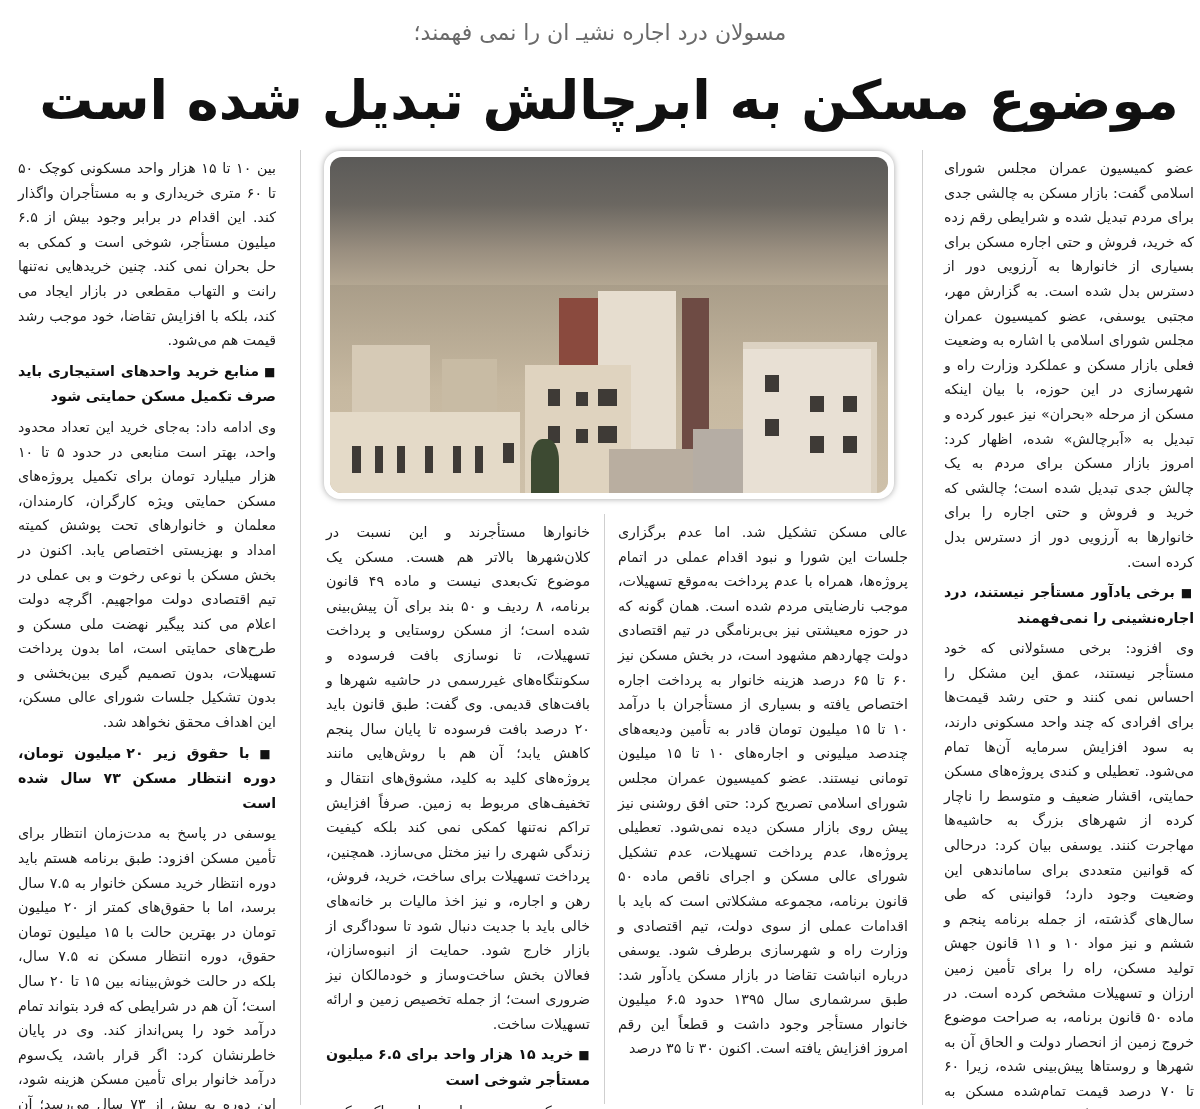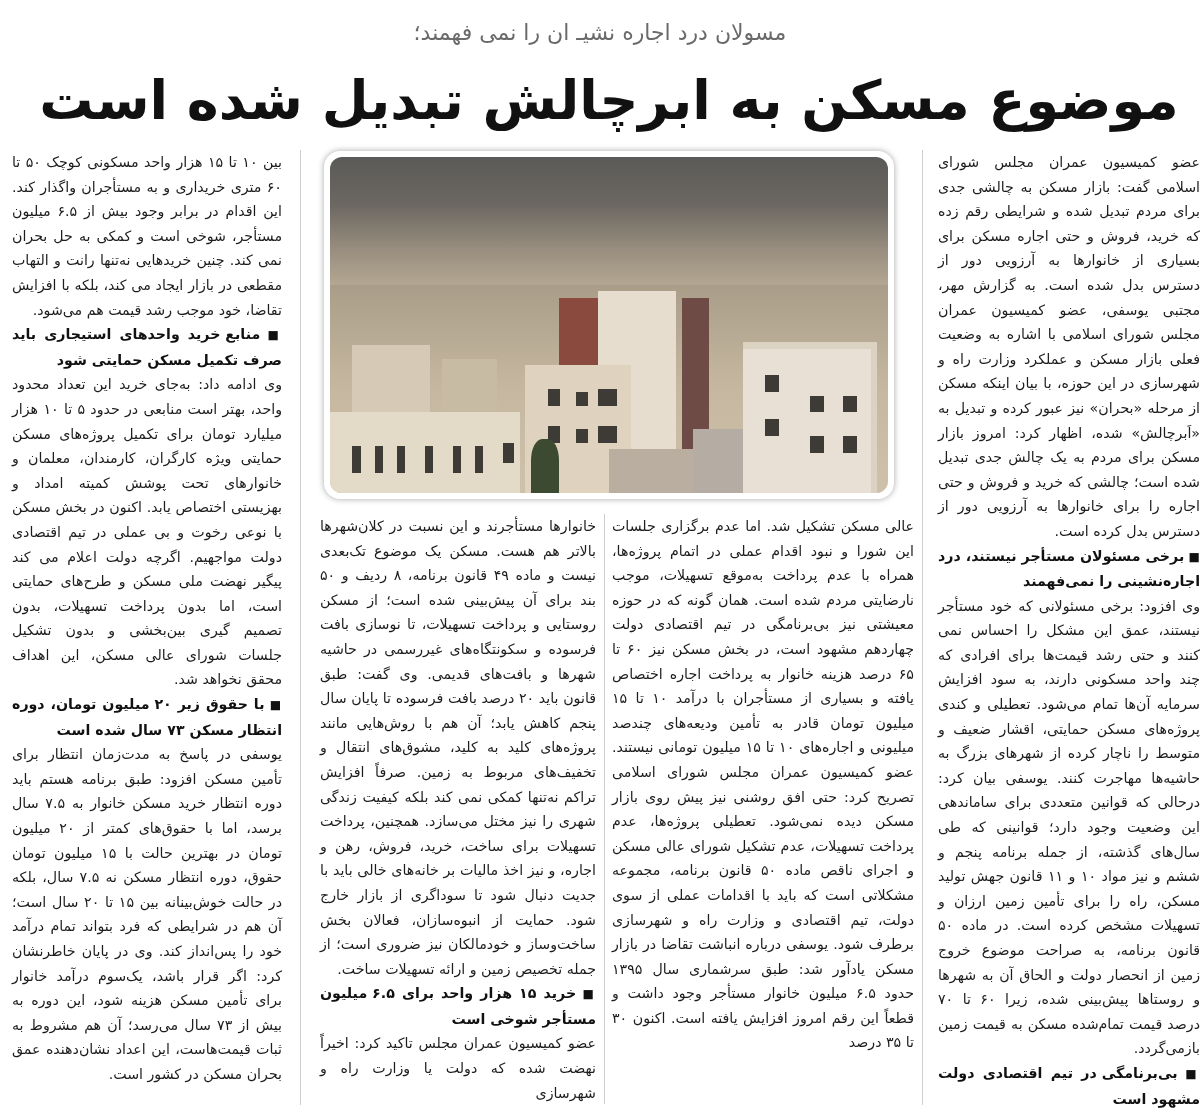--- a/index.html
+++ b/index.html
@@ -1,20 +1,20 @@
 <!DOCTYPE html>
 <html><head>
 <meta charset="utf-8">
 <style>
   html, body { margin:0; padding:0; background:#ffffff; }
   body { width:1200px; height:1109px; overflow:hidden; position:relative; font-family:"DejaVu Sans", sans-serif; color:#1a1a1a; direction:rtl; }
   .kicker { position:absolute; top:4px; left:0; width:1200px; text-align:center; font-size:22px; color:#6a6a6a; font-family:"DejaVu Sans", sans-serif; letter-spacing:0;margin-top:16px; }
   .headline { position:absolute; top:52px; left:0; width:1200px; text-align:center; font-size:54px; font-weight:bold; color:#111; line-height:80px; font-family:"DejaVu Sans", sans-serif; }
   .col { position:absolute; top:150px; font-size:14.2px; line-height:24.6px; text-align:justify; text-align-last:right; color:#1c1c1c; }
-  .col p { margin:0; }
+  .col p { margin:6px; }
   .col .sub { font-weight:bold; color:#111; }
   .col .sub::before { content:"■ "; font-size:12px; }
   .col-1 { right:0; width:262px; }
   .col-2 { left:612px; width:302px; top:514px; }
   .col-3 { left:320px; width:276px; top:514px; }
   .col-4 { left:12px; width:270px; }
   .vrule { position:absolute; width:1px; background:#cfcfcf; }
   .photo-frame { position:absolute; left:324px; top:151px; width:570px; height:348px; border-radius:16px; background:#fff; box-shadow:0 0 6px rgba(0,0,0,0.35); padding:6px; box-sizing:border-box; }
   .photo { width:100%; height:100%; border-radius:12px; overflow:hidden; position:relative; background:linear-gradient(to bottom,#5b5a58 0%,#6b6761 14%,#9a8f80 28%,#b8ab95 40%,#c9bba3 55%,#d8cab2 70%,#d9cdb7 100%); }
   .bld { position:absolute; bottom:0; }
@@ -66,21 +66,21 @@
     <div class="bld" style="left:36%;width:5%;height:16%;background:#3d4a32;border-radius:40% 40% 0 0;"></div>
   </div>
 </div>
 
 <div class="vrule" style="left:922px;top:150px;height:955px;"></div>
 <div class="vrule" style="left:604px;top:514px;height:590px;"></div>
 <div class="vrule" style="left:300px;top:150px;height:955px;"></div>
 
 <div class="col col-1">
   <p>عضو کمیسیون عمران مجلس شورای اسلامی گفت: بازار مسکن به چالشی جدی برای مردم تبدیل شده و شرایطی رقم زده که خرید، فروش و حتی اجاره مسکن برای بسیاری از خانوارها به آرزویی دور از دسترس بدل شده است. به گزارش مهر، مجتبی یوسفی، عضو کمیسیون عمران مجلس شورای اسلامی با اشاره به وضعیت فعلی بازار مسکن و عملکرد وزارت راه و شهرسازی در این حوزه، با بیان اینکه مسکن از مرحله «بحران» نیز عبور کرده و تبدیل به «اَبرچالش» شده، اظهار کرد: امروز بازار مسکن برای مردم به یک چالش جدی تبدیل شده است؛ چالشی که خرید و فروش و حتی اجاره را برای خانوارها به آرزویی دور از دسترس بدل کرده است.</p>
-  <p class="sub">برخی مسئولان مستأجر نیستند، درد اجاره‌نشینی را نمی‌فهمند</p>
+  <p class="sub">برخی یادآور مستأجر نیستند، درد اجاره‌نشینی را نمی‌فهمند</p>
   <p>وی افزود: برخی مسئولانی که خود مستأجر نیستند، عمق این مشکل را احساس نمی کنند و حتی رشد قیمت‌ها برای افرادی که چند واحد مسکونی دارند، به سود افزایش سرمایه آن‌ها تمام می‌شود. تعطیلی و کندی پروژه‌های مسکن حمایتی، اقشار ضعیف و متوسط را ناچار کرده از شهرهای بزرگ به حاشیه‌ها مهاجرت کنند. یوسفی بیان کرد: درحالی که قوانین متعددی برای ساماندهی این وضعیت وجود دارد؛ قوانینی که طی سال‌های گذشته، از جمله برنامه پنجم و ششم و نیز مواد ۱۰ و ۱۱ قانون جهش تولید مسکن، راه را برای تأمین زمین ارزان و تسهیلات مشخص کرده است. در ماده ۵۰ قانون برنامه، به صراحت موضوع خروج زمین از انحصار دولت و الحاق آن به شهرها و روستاها پیش‌بینی شده، زیرا ۶۰ تا ۷۰ درصد قیمت تمام‌شده مسکن به قیمت زمین بازمی‌گردد.</p>
   <p class="sub">بی‌برنامگی در تیم اقتصادی دولت مشهود است</p>
 
 </div>
 
 <div class="col col-2">
   <p>عالی مسکن تشکیل شد. اما عدم برگزاری جلسات این شورا و نبود اقدام عملی در اتمام پروژه‌ها، همراه با عدم پرداخت به‌موقع تسهیلات، موجب نارضایتی مردم شده است. همان گونه که در حوزه معیشتی نیز بی‌برنامگی در تیم اقتصادی دولت چهاردهم مشهود است، در بخش مسکن نیز ۶۰ تا ۶۵ درصد هزینه خانوار به پرداخت اجاره اختصاص یافته و بسیاری از مستأجران با درآمد ۱۰ تا ۱۵ میلیون تومان قادر به تأمین ودیعه‌های چندصد میلیونی و اجاره‌های ۱۰ تا ۱۵ میلیون تومانی نیستند. عضو کمیسیون عمران مجلس شورای اسلامی تصریح کرد: حتی افق روشنی نیز پیش روی بازار مسکن دیده نمی‌شود. تعطیلی پروژه‌ها، عدم پرداخت تسهیلات، عدم تشکیل شورای عالی مسکن و اجرای ناقص ماده ۵۰ قانون برنامه، مجموعه مشکلاتی است که باید با اقدامات عملی از سوی دولت، تیم اقتصادی و وزارت راه و شهرسازی برطرف شود. یوسفی درباره انباشت تقاضا در بازار مسکن یادآور شد: طبق سرشماری سال ۱۳۹۵ حدود ۶.۵ میلیون خانوار مستأجر وجود داشت و قطعاً این رقم امروز افزایش یافته است. اکنون ۳۰ تا ۳۵ درصد</p>
 </div>
 
 <div class="col col-3">

